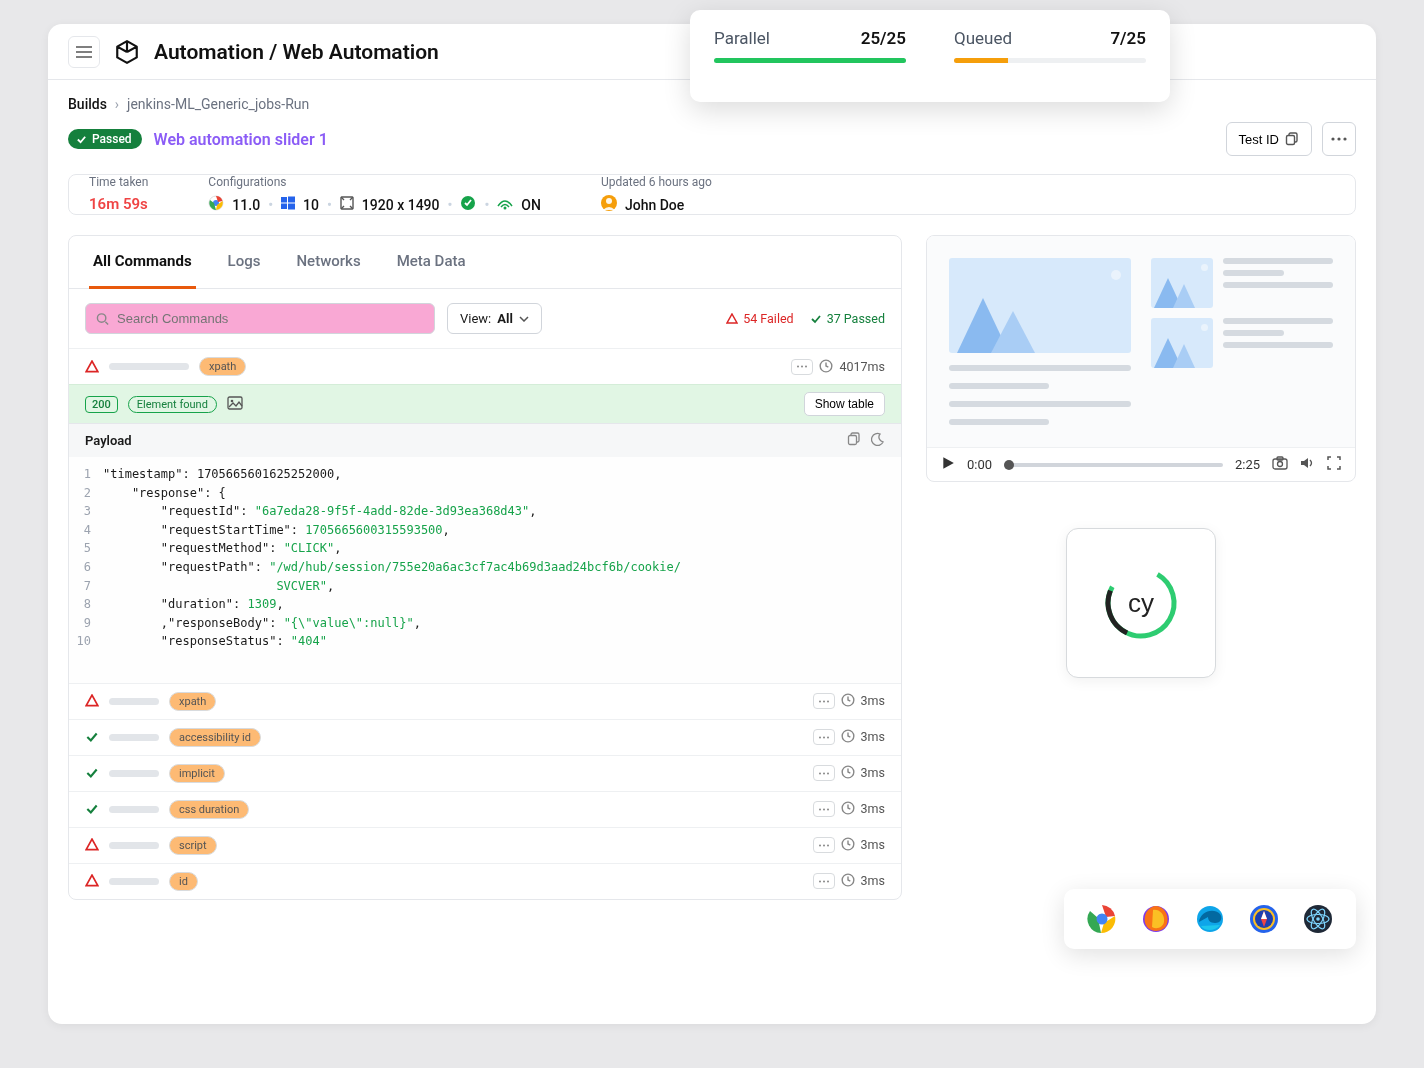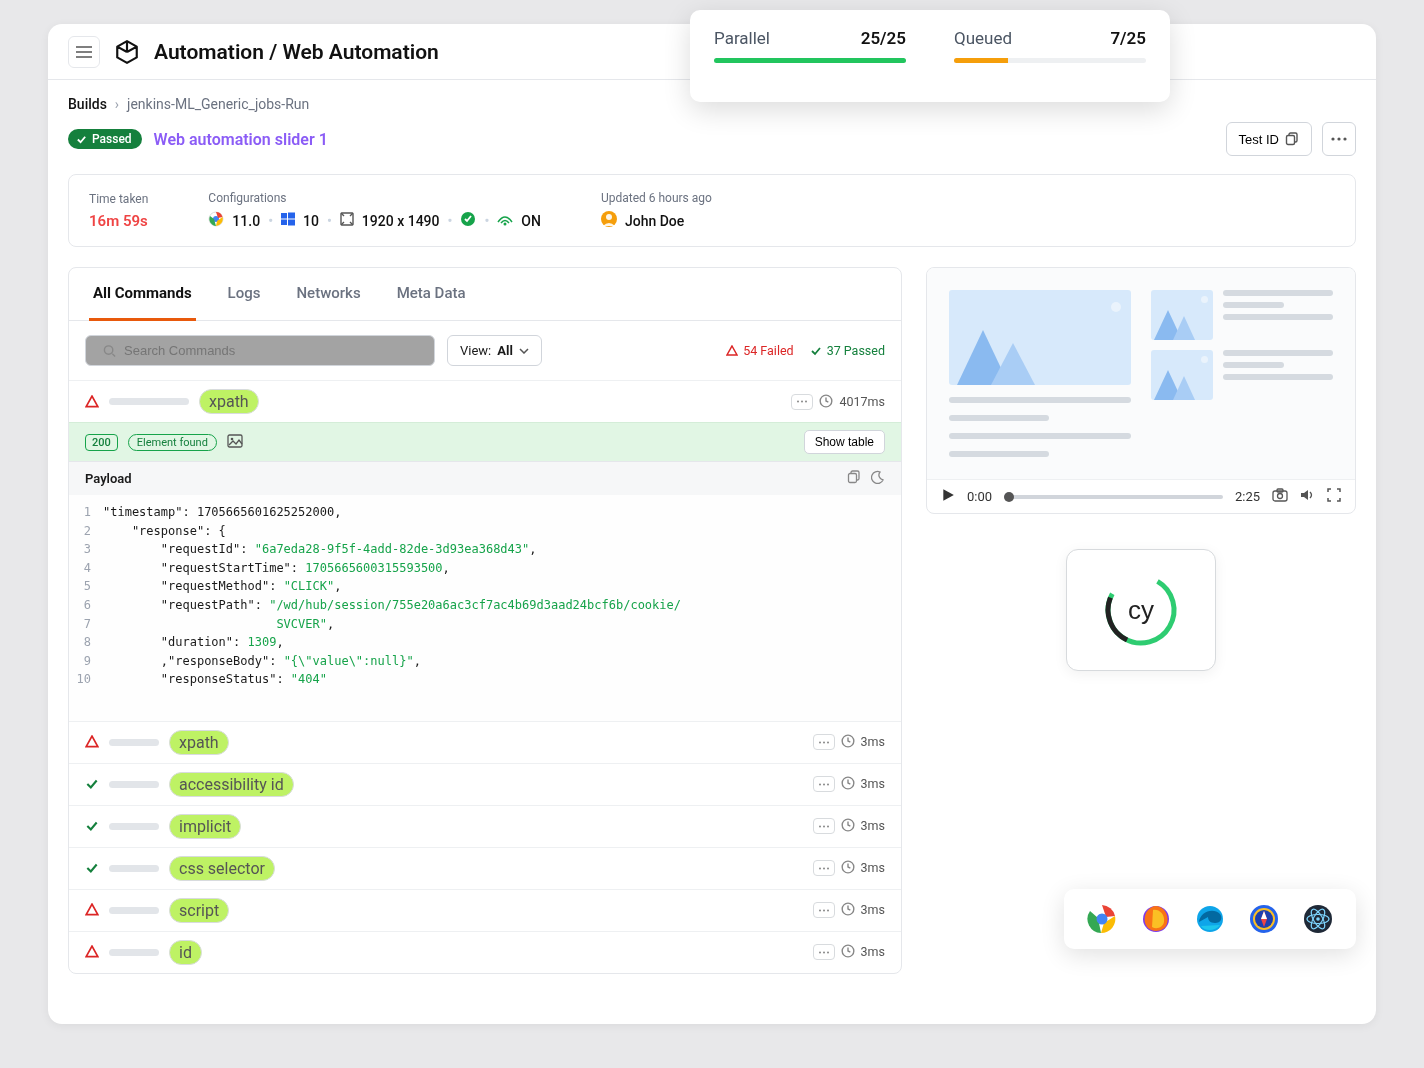--- a/index.html
+++ b/index.html
@@ -57,22 +57,22 @@
   padding: 6px 12px; font-size: 13px; font-weight:500;
   display:flex; align-items:center; gap:6px; cursor:pointer;
 }
 .btn-icon {
   width: 34px; height: 34px; border:1px solid #d1d5db; border-radius:6px;
   display:flex; align-items:center; justify-content:center; cursor:pointer; background:#fff;
 }
 .meta-panel {
   margin: 18px 20px 0 20px;
   border: 1px solid #e5e7eb; border-radius: 8px;
-  padding: 16px 20px;
-  display:flex; gap: 60px; align-items:center;
+  padding: 0 20px;
+  display:flex; gap: 60px; align-items:flex-start;
 }
 .meta-col .meta-label { font-size: 12px; color:#6b7280; margin-bottom:6px; }
 .meta-col .meta-value { font-size: 15px; font-weight:600; color:#ef4444; }
 .config-row { display:flex; align-items:center; gap:8px; font-size:14px; font-weight:500; color:#111;}
 .dot-sep { color:#cbd5e1; }
 .content-row {
   display:flex; gap:24px; padding: 20px; align-items:flex-start;
 }
 .commands-panel {
   flex: 1; border:1px solid #e5e7eb; border-radius:8px; overflow:hidden;
@@ -84,22 +84,22 @@
 .tab {
   padding: 16px 4px; font-size: 15px; font-weight:500; color:#6b7280; cursor:pointer;
   border-bottom: 3px solid transparent; margin-bottom:-1px;
 }
 .tab.active { color:#111; font-weight:700; border-bottom-color:#e8590c; }
 .filter-row {
   display:flex; align-items:center; gap:12px; padding: 14px 16px;
 }
 .search-box {
   flex: 0 0 350px; position:relative;
-  border:1px solid #d1d5db; border-radius:6px; background:#a3a3a3;
-  display:flex; align-items:center; padding: 7px 17px; gap:8px;
+  border:1px solid #d1d5db; border-radius:6px; background:#f9a8d4;
+  display:flex; align-items:center; padding: 7px 10px; gap:8px;
 }
 .search-box input {
   border:none; background:transparent; outline:none; font-size:13px; width:100%;
 }
 .view-dropdown {
   border:1px solid #d1d5db; border-radius:6px; padding: 7px 12px;
   display:flex; align-items:center; gap:6px; font-size:13px; cursor:pointer; background:#fff;
 }
 .stat-group { margin-left:auto; display:flex; gap: 16px; font-size:12.5px; }
 .stat { display:flex; align-items:center; gap:5px; }
@@ -107,21 +107,21 @@
 .stat.passed { color:#15803d; }
 .cmd-row {
   display:flex; align-items:center; padding: 8px 16px; border-top:1px solid #eef0f2;
   gap: 10px; font-size:12.5px;
 }
 .cmd-row.highlight { background: #e1f6e4; }
 .status-icon { width:14px; height:14px; flex-shrink:0;}
 .skeleton { height:7px; border-radius:4px; background:#e2e5e9; }
 .tag-pill {
   border:1px solid #d8dbde; border-radius: 999px; padding: 2px 9px;
-  font-size:16px; color:#555; background:#bef264;
+  font-size:11px; color:#555; background:#fdba74;
 }
 .cmd-time { margin-left:auto; display:flex; gap:6px; color:#555;}
 .more-btn { width:22px; height:16px; border:1px solid #d8dbde; border-radius:4px; display:flex;align-items:center;justify-content:center; cursor:pointer; background:#fff;}
 .sub-row {
   display:flex; align-items:center; padding: 7px 16px; gap:10px; background:#e1f6e4; border-top:1px solid #d4edd8;
 }
 .code-badge { border:1px solid #16a34a; color:#15803d; padding:1px 6px; border-radius:4px; font-size:11px; font-weight:500;}
 .elem-badge { border:1px solid #16a34a; color:#15803d; padding:1px 8px; border-radius:999px; font-size:11px;}
 .show-table-btn { margin-left:auto; border:1px solid #d1d5db; border-radius:5px; padding:4px 10px; font-size:12px; cursor:pointer; background:#fff;}
 .payload-header {
@@ -170,21 +170,21 @@
 .stat-block { flex:1; display:flex; flex-direction:column; gap:10px;}
 .stat-top { display:flex; justify-content:space-between; font-size:17px; }
 .stat-label { color:#4b5563; }
 .stat-num { font-weight:600; color:#111; }
 .stat-bar { height:5px; background:#eef0f2; border-radius:3px; overflow:hidden;}
 .stat-fill { height:100%; }
 .stat-fill.green { background:#22c55e; width:100%;}
 .stat-fill.orange { background:#f59e0b; width:28%;}
 
 .cy-card {
-  width: 150px; height:122px; margin: 5px auto; border:1px solid #d7dadd; border-radius:12px;
+  width: 150px; height:150px; margin: 16px auto; border:1px solid #d7dadd; border-radius:12px;
   display:flex; align-items:center; justify-content:center; background:#fff;
   box-shadow: 0 3px 14px rgba(0,0,0,0.06);
 }
 
 .browser-strip {
   position:absolute; right: 20px; bottom: 75px;
   background:#fff; border-radius:10px; padding: 14px 22px;
   box-shadow: 0 6px 24px rgba(0,0,0,0.12);
   display:flex; gap: 22px;
 }
@@ -493,21 +493,21 @@
               <path d="M6 3 L6 6 L8 7" stroke="#888" stroke-width="1.2" fill="none"></path>
             </svg>
             <span>3ms</span>
           </div>
       </div>
       <div class="cmd-row">
         <span class="status-icon"><svg width="14" height="14" viewBox="0 0 12 12">
               <path d="M2 6 L5 9 L10 3" stroke="#15803d" stroke-width="1.8" fill="none"></path>
             </svg></span>
         <span class="skeleton" style="width:50px"></span>
-        <span class="tag-pill">css selector</span>
+        <span class="tag-pill">css duration</span>
         <div class="cmd-time">
             <span class="more-btn">
               <svg width="12" height="3" viewBox="0 0 12 3">
                 <circle cx="2" cy="1.5" r="1" fill="#888"></circle>
                 <circle cx="6" cy="1.5" r="1" fill="#888"></circle>
                 <circle cx="10" cy="1.5" r="1" fill="#888"></circle>
               </svg>
             </span>
             <svg class="tiny-icon" viewBox="0 0 12 12">
               <circle cx="6" cy="6" r="5" stroke="#888" fill="none" stroke-width="1.2"></circle>

